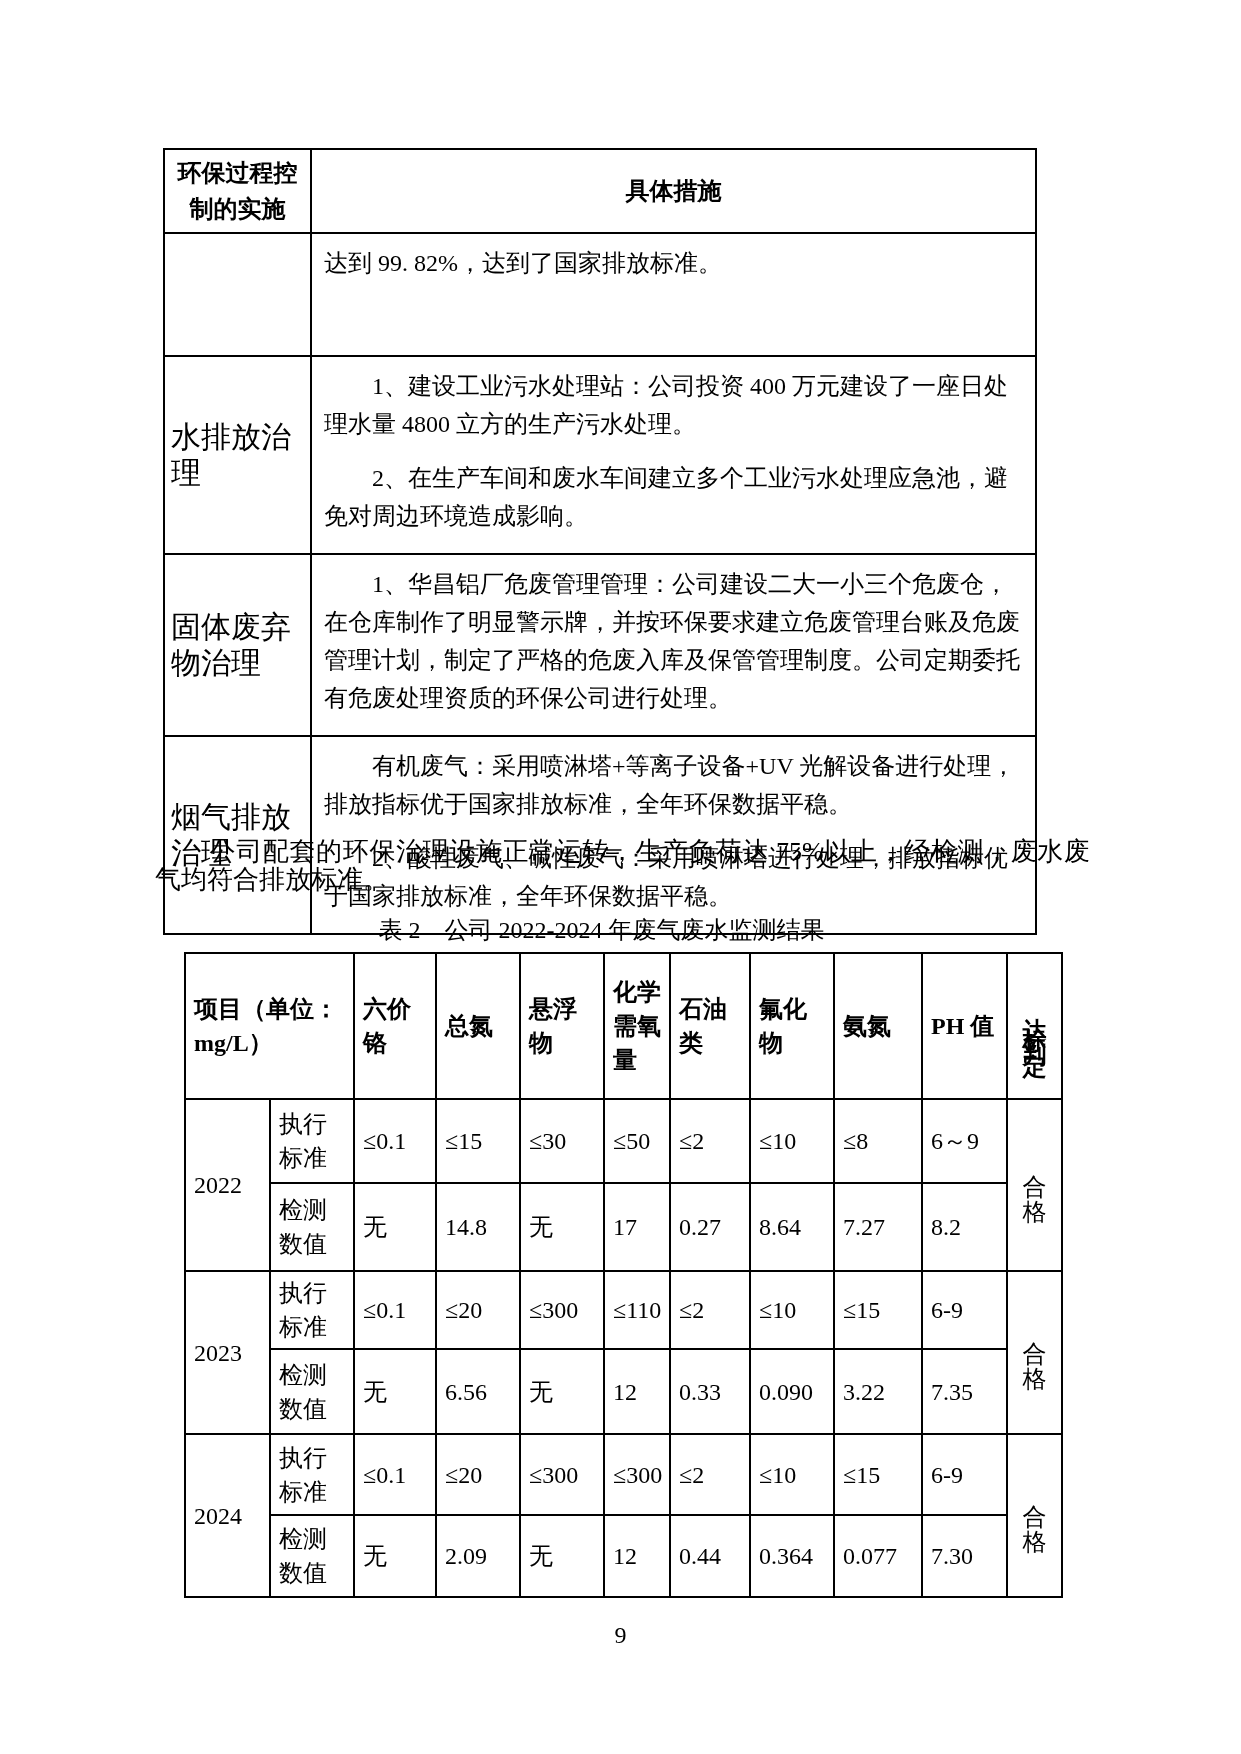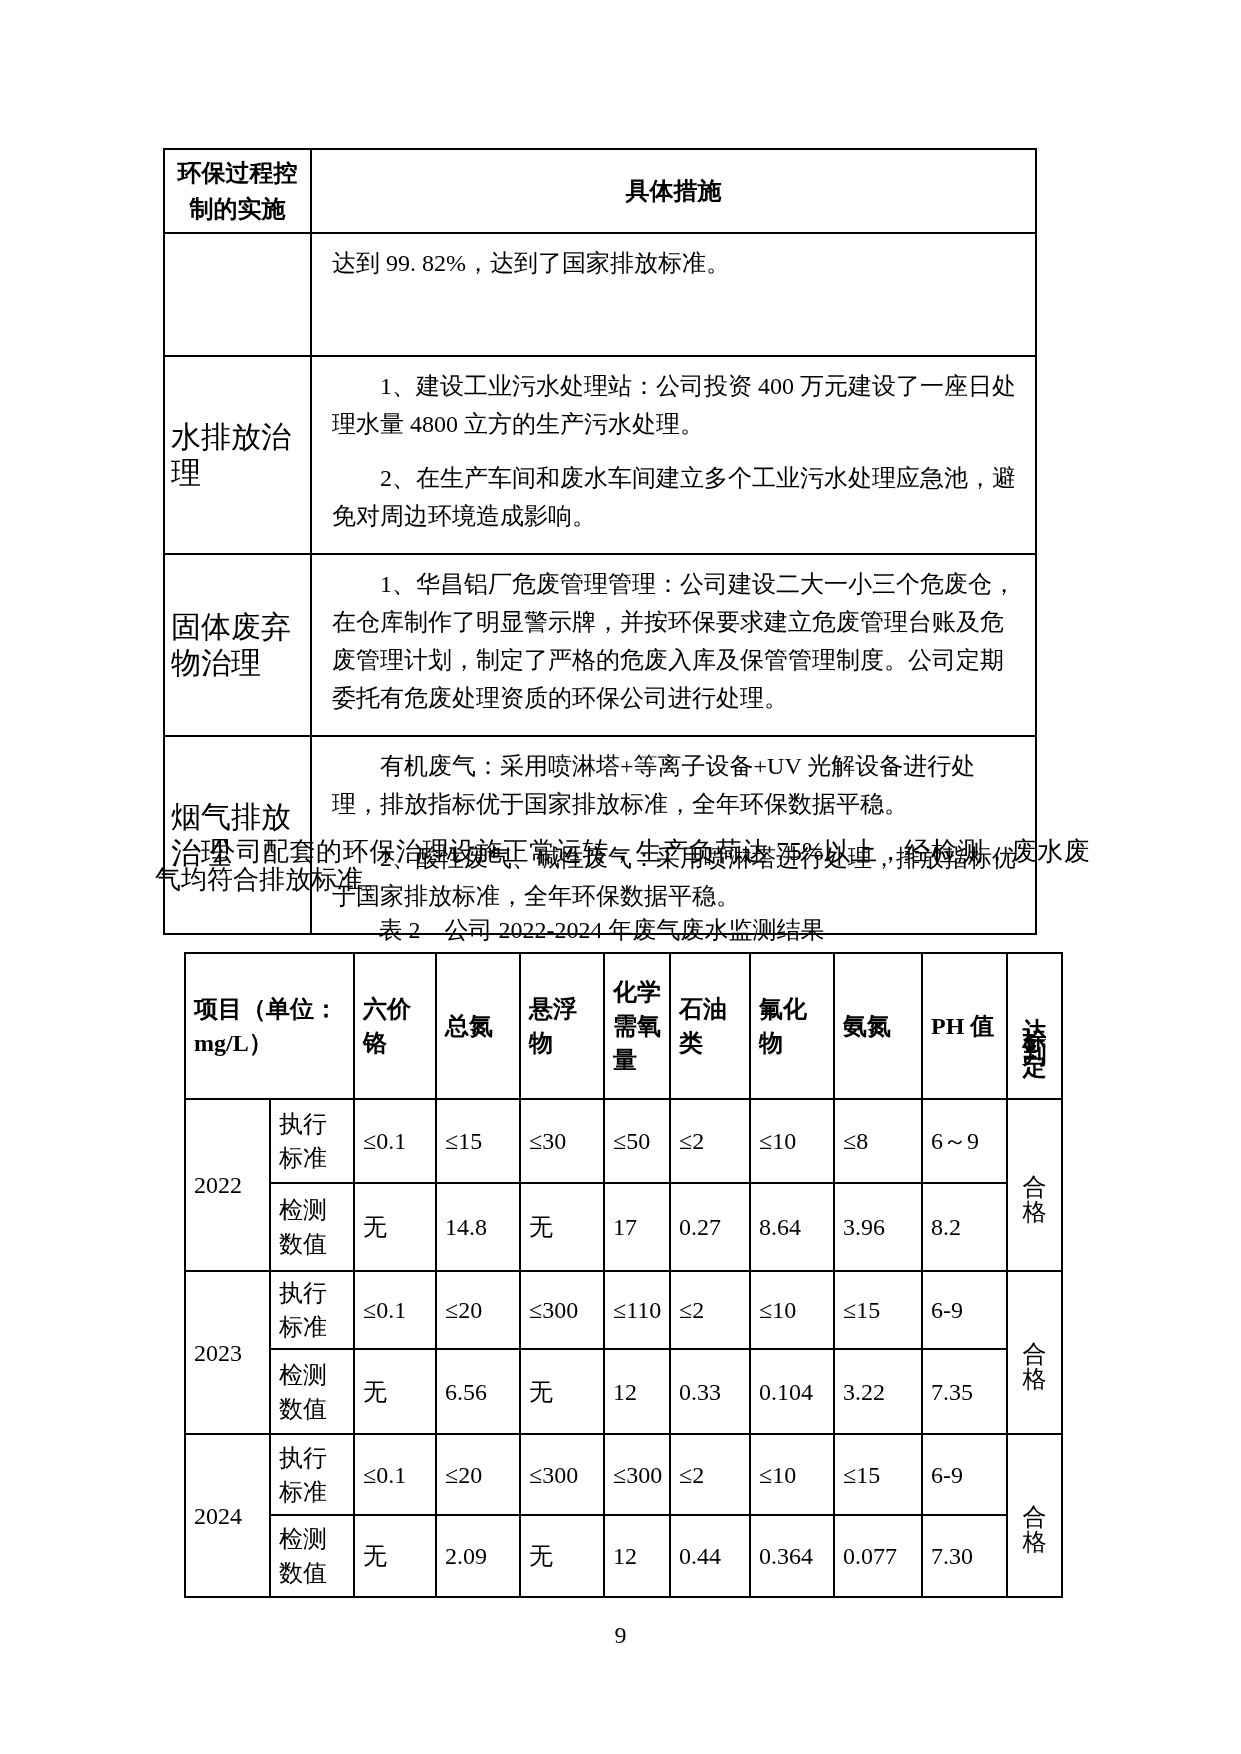--- a/index.html
+++ b/index.html
@@ -19,21 +19,21 @@
   .t1 th{
     font-size:24px;font-weight:bold;text-align:center;
     vertical-align:middle;line-height:36px;padding:4px 2px;
   }
   .t1 td.label{
     font-size:30px;text-align:left;vertical-align:middle;
     line-height:36px;padding:2px 6px;
   }
   .t1 td.content{
     font-size:24px;vertical-align:top;
-    padding:10px 14px 2px 20px;line-height:38px;text-align:left;
+    padding:10px 14px 2px 12px;line-height:38px;text-align:left;
   }
   .t1 td.content p{margin:0 0 16px 0;text-indent:2em;}
   .t1 td.content p.noindent{text-indent:0;}
   .t1 tr:nth-child(1){height:84px;}
   .t1 tr:nth-child(2){height:123px;}
   .t1 tr:nth-child(3){height:165px;}
   .t1 tr:nth-child(4){height:148px;}
   .t1 tr:nth-child(5){height:164px;}
 
   
@@ -173,21 +173,21 @@
         </td>
       </tr>
       <tr>
         <td>检测数值</td>
         <td>无</td>
         <td>14.8</td>
         <td>无</td>
         <td>17</td>
         <td>0.27</td>
         <td>8.64</td>
-        <td>3.96</td>
+        <td>7.27</td>
         <td>8.2</td>
       </tr>
 
       <tr>
         <td rowspan="2">2023</td>
         <td>执行标准</td>
         <td>≤0.1</td>
         <td>≤20</td>
         <td>≤300</td>
         <td>≤110</td>
@@ -199,21 +199,21 @@
           <span class="vtext verdict">合格</span>
         </td>
       </tr>
       <tr>
         <td>检测数值</td>
         <td>无</td>
         <td>6.56</td>
         <td>无</td>
         <td>12</td>
         <td>0.33</td>
-        <td>0.104</td>
+        <td>0.090</td>
         <td>3.22</td>
         <td>7.35</td>
       </tr>
 
       <tr>
         <td rowspan="2">2024</td>
         <td>执行标准</td>
         <td>≤0.1</td>
         <td>≤20</td>
         <td>≤300</td>

